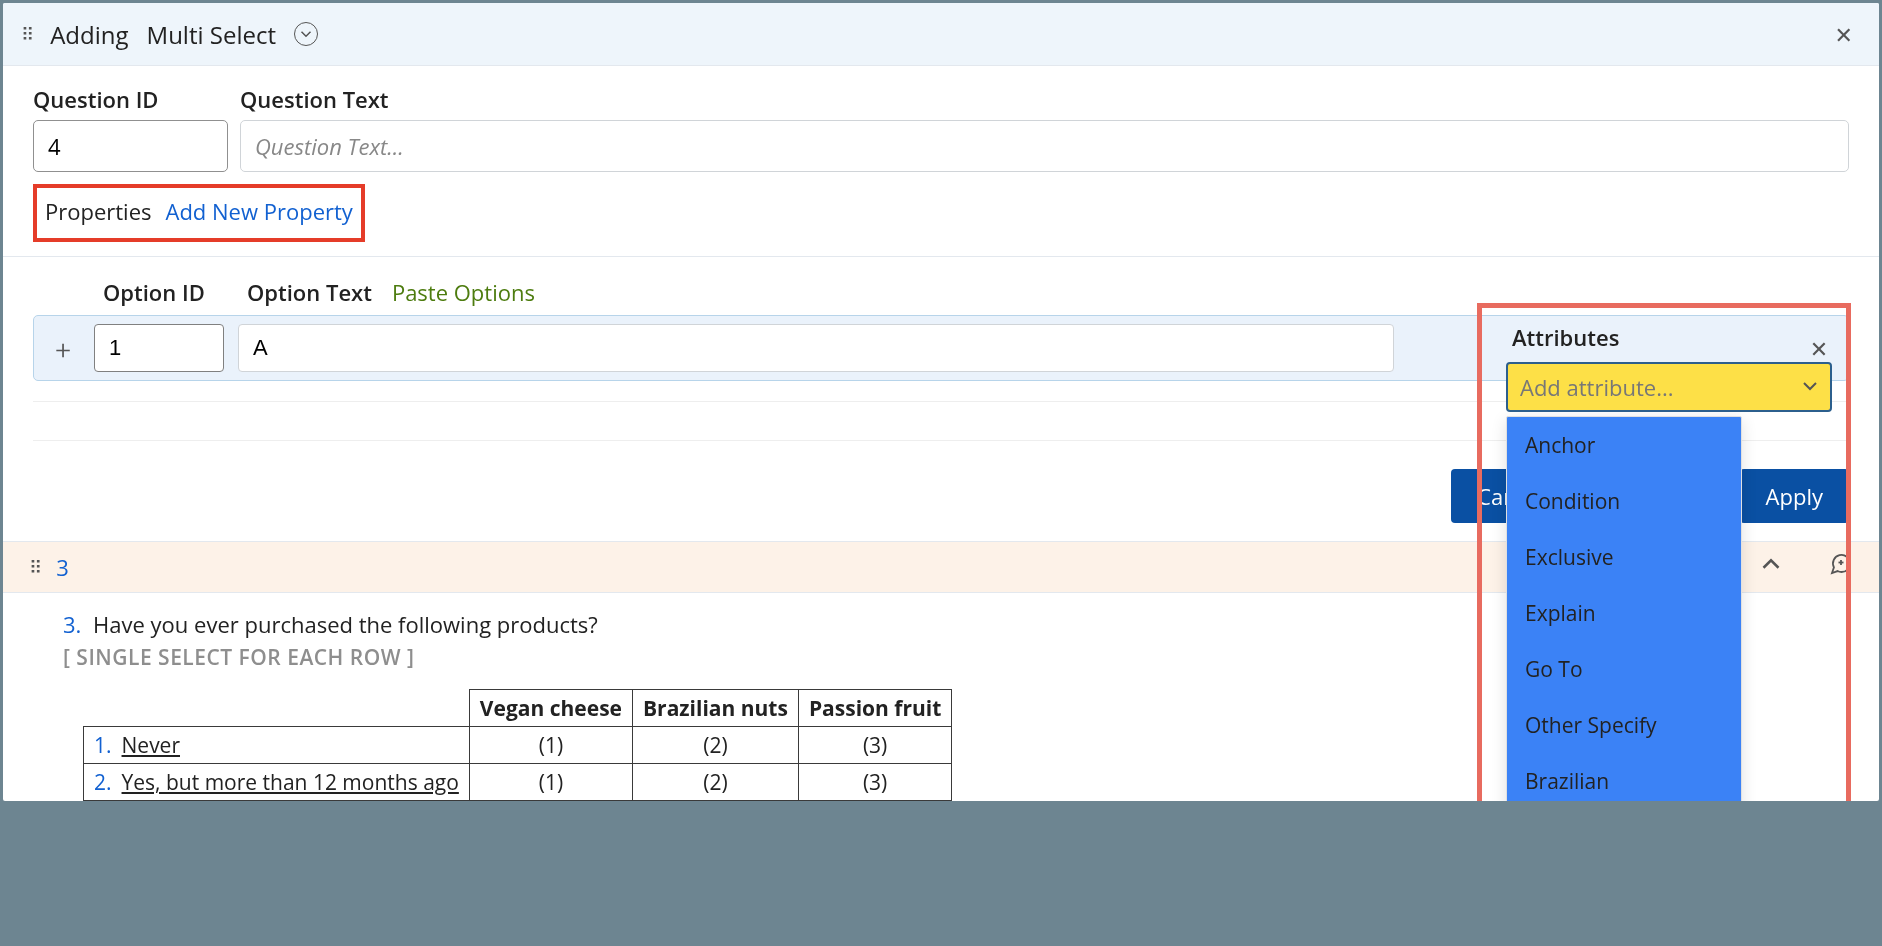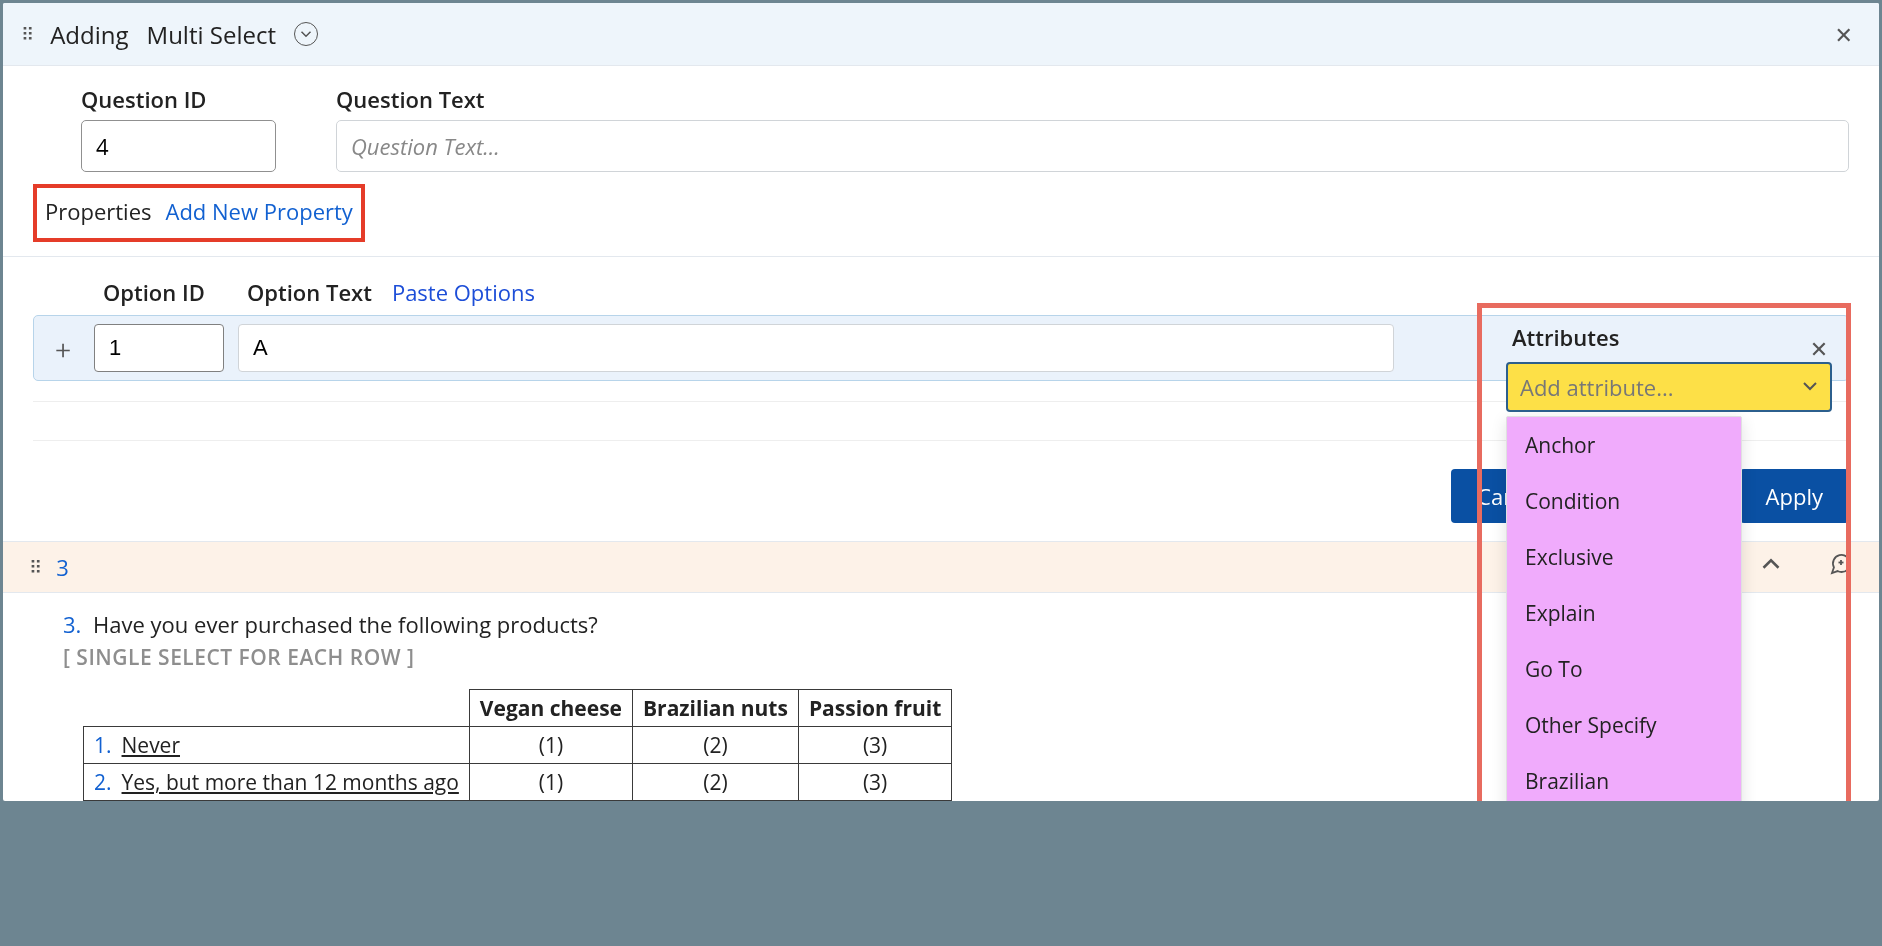--- a/index.html
+++ b/index.html
@@ -32,21 +32,21 @@
   .topbar .dd {
     width: 24px; height:24px; border:1.5px solid #555; border-radius:50%;
     display:flex; align-items:center; justify-content:center; font-size:13px;
     color:#555;
   }
   .topbar .dd svg { width:12px; height:12px; }
   .topbar .close { margin-left:auto; font-size:22px; color:#555; cursor:pointer; padding:4px 8px;}
   
   .body { padding: 18px 30px 0 30px; }
   .row-fields { display:flex; gap:12px; }
-  .field-group { display:flex; flex-direction:column;margin-left:48px; }
+  .field-group { display:flex; flex-direction:column; }
   .field-group.grow { flex:1; }
   .label { font-size:22px; font-weight:600; margin-bottom:6px; }
   .input {
     border:1.5px solid #909090; border-radius:5px; padding:10px 14px;
     font-size:22px; font-family:inherit;
   }
   .input.qid { width:195px; }
   .input.qtext { width:100%; font-style:italic; color:#666; border-color:#d0d4d8; }
   .input.qtext::placeholder { color:#888; font-style:italic; }
   
@@ -59,21 +59,21 @@
   .properties-row .link { color:#1261d1; font-size:22px; cursor:pointer; }
   
   .divider { border-top:1px solid #e3e8ee; margin:0 -30px; }
   
   .options-header {
     display:flex; margin-top:20px; gap:14px; padding-left:70px;
     align-items:flex-start;
   }
   .options-header .col-oid { width:130px; font-size:22px; font-weight:600; }
   .options-header .col-otext { font-size:22px; font-weight:600; }
-  .options-header .paste { color:#1d4ed8; font-size:22px; margin-left:6px; cursor:pointer; }
+  .options-header .paste { color:#4d7c0f; font-size:22px; margin-left:6px; cursor:pointer; }
   .option-row {
     display:flex; align-items:center; gap:14px;
     background:#eaf2fb; border:1.5px solid #b7d4ea; border-radius:5px;
     padding:8px 12px; margin-top:8px; position:relative;
   }
   .option-row .plus { font-size:26px; color:#555; width:34px; text-align:center; cursor:pointer;}
   .option-row .oid-input {
     width:130px; border:1.5px solid #808080; border-radius:4px;
     padding:10px 14px; font-size:22px; background:#fff;
   }
@@ -92,21 +92,21 @@
   }
   .attr-box .alabel { font-size:22px; font-weight:600; margin-left:6px; margin-bottom:10px;}
   .attr-combo {
     display:flex; align-items:center; justify-content:space-between;
     border:2px solid #2c5f8d; border-radius:4px; background:#fde047;
     padding:8px 12px; cursor:text;
   }
   .attr-combo .placeholder { color:#777; font-size:22px; }
   .attr-combo .chev { color:#555; }
   .attr-dropdown {
-    background:#f0abfc; border:1px solid #e0e0e0; box-shadow:0 4px 16px rgba(0,0,0,0.12);
+    background:#3b82f6; border:1px solid #e0e0e0; box-shadow:0 4px 16px rgba(0,0,0,0.12);
     margin-top:4px; border-radius:2px; width:calc(100% - 90px);
   }
   .attr-dropdown .item {
     padding:14px 18px; font-size:21px; cursor:pointer;
   }
   
   .button-bar {
     display:flex; justify-content:flex-end; gap:12px;
     padding:28px 30px 18px 30px;
   }

